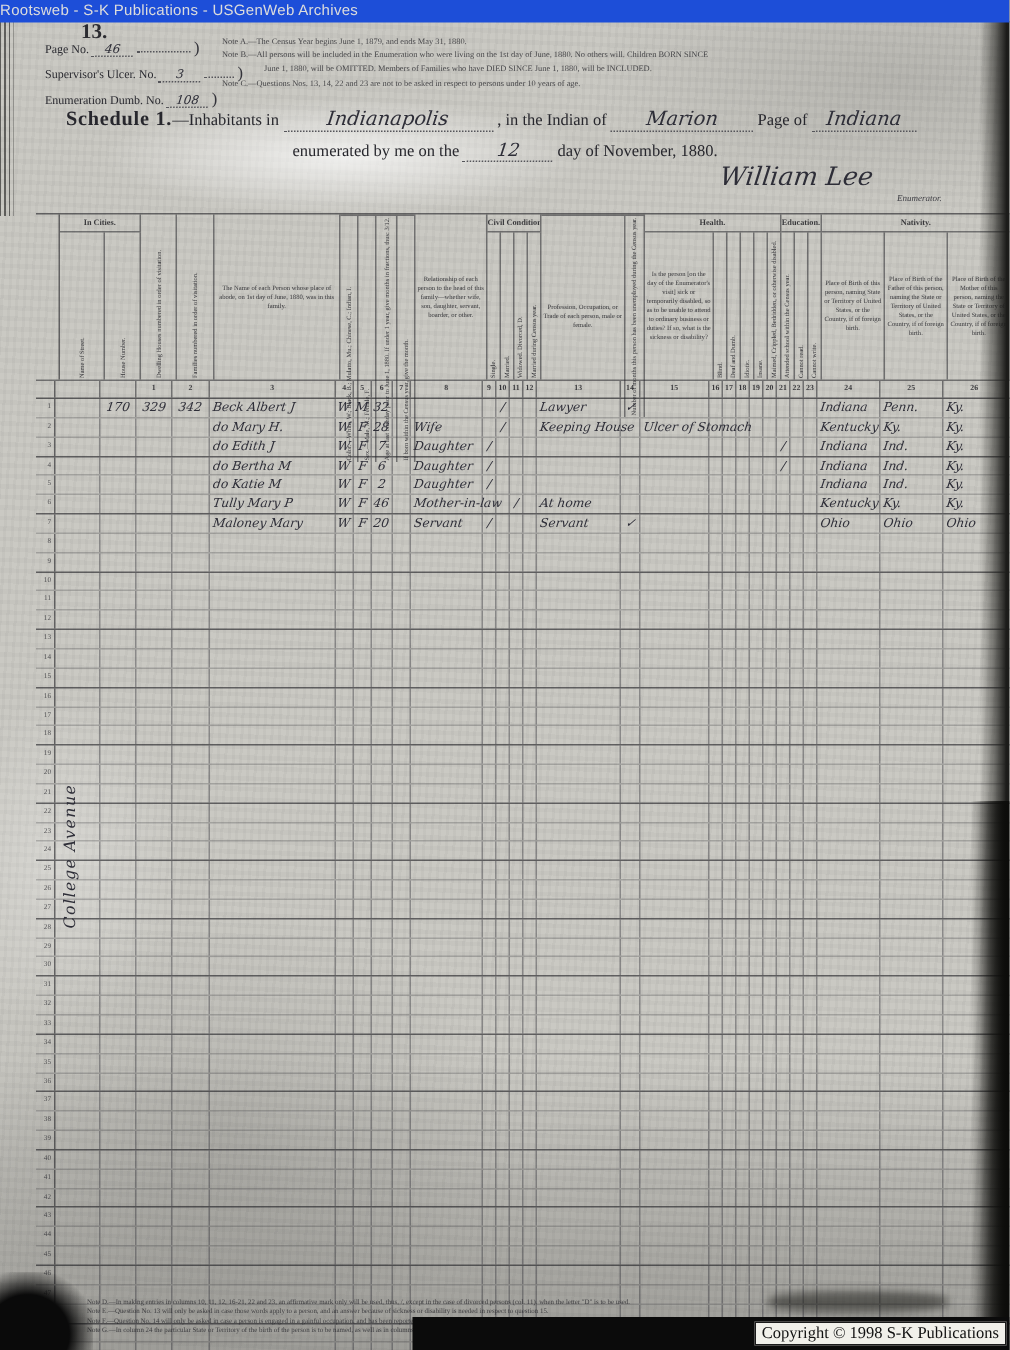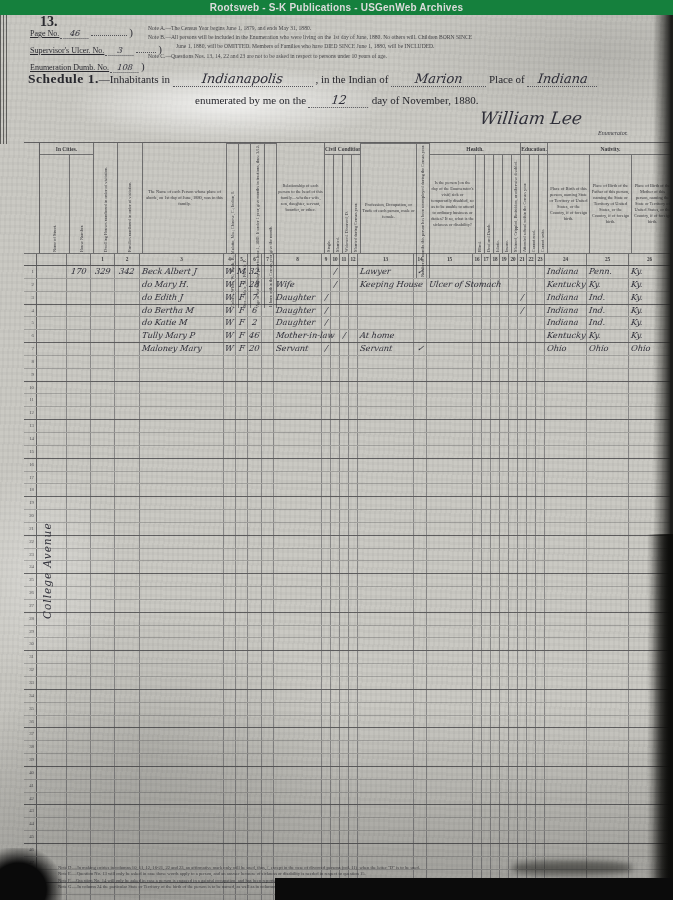--- a/index.html
+++ b/index.html
@@ -1,23 +1,23 @@
 <!DOCTYPE html>
 <html><head>
 <meta charset="utf-8">
 <style>
   html,body{margin:0;padding:0;}
   body{width:673px;height:900px;position:relative;overflow:hidden;background:#8a8a86;
        font-family:"Liberation Serif",serif;}
   #stage{position:absolute;inset:0;width:673px;height:900px;overflow:hidden;}
 
   
-  .banner{position:absolute;left:0;top:0;width:673px;height:15px;background:#15803d;
+  .banner{position:absolute;left:0;top:0;width:673px;height:15px;background:#1d4ed8;
           color:#dcdcdc;font-family:"Liberation Sans",sans-serif;font-size:10px;
-          text-align:center;line-height:15px;letter-spacing:.2px;z-index:30;font-weight:bold;}
+          line-height:15px;letter-spacing:.2px;z-index:30;}
 
   
   .paper{position:absolute;left:0;top:14px;width:673px;height:886px;background-color:#c8c7c1;
     background-image:
       radial-gradient(ellipse 230px 55px at 230px 90px, rgba(255,255,255,.75), rgba(255,255,255,0) 70%),
       radial-gradient(ellipse 120px 160px at 40px 560px, rgba(255,255,255,.25), rgba(255,255,255,0) 70%),
       radial-gradient(ellipse 300px 120px at 600px 40px, rgba(0,0,0,.10), rgba(0,0,0,0) 70%),
       radial-gradient(ellipse 260px 200px at 150px 740px, rgba(0,0,0,.10), rgba(0,0,0,0) 75%),
       linear-gradient(180deg, rgba(0,0,0,0) 78%, rgba(0,0,0,.16) 93%, rgba(0,0,0,.22) 100%),
       repeating-linear-gradient(93deg, rgba(0,0,0,.025) 0 2px, rgba(255,255,255,.02) 2px 5px),
@@ -32,38 +32,38 @@
   .bottom-bar{position:absolute;left:275px;bottom:0;width:398px;height:22px;background:#0b0b0b;}
   .bottom-blob{position:absolute;left:0;bottom:0;width:62px;height:52px;
       background:radial-gradient(ellipse at 30% 80%, #0a0a0a 45%, rgba(0,0,0,0) 75%);}
   .smudge{position:absolute;left:512px;top:847px;width:120px;height:14px;background:rgba(25,25,22,.55);
       filter:blur(3px);border-radius:40%;}
 
   .copyright{position:absolute;right:2px;bottom:3px;background:#f1f0ea;border:1px solid #1a1a1a;
       font-size:11px;padding:0 4px;line-height:14px;color:#111;z-index:31;}
 
   
-  .ink{color:#2a2a30;text-decoration:underline;}
-  .corner-mark{position:absolute;left:40px;top:0px;font-size:14px;font-weight:bold;color:#2b2b30;}
+  .ink{color:#2a2a30;}
+  .corner-mark{position:absolute;left:54px;top:0px;font-size:14px;font-weight:bold;color:#2b2b30;}
 
   
   .fields{position:absolute;left:30px;top:12px;width:150px;font-size:8px;color:#33333a;}
   .fieldline{height:17px;white-space:nowrap;}
   .dots{display:inline-block;border-bottom:1px dotted #55555a;min-width:28px;text-align:center;}
   .brace{font-size:11px;}
   .hand{font-family:"DejaVu Serif",serif;font-style:italic;color:#2e2e38;transform:skewX(-7deg);
         display:inline-block;}
 
   .notes{position:absolute;left:148px;top:10px;width:512px;font-size:5.6px;line-height:1.65;
         color:rgba(40,40,45,.82);}
   .notes .n-indent{padding-left:28px;}
 
   
   .sched{position:absolute;left:28px;top:57px;width:632px;font-size:11px;color:#27272d;white-space:nowrap;}
-  .sched .big{font-size:13.5px;font-weight:bold;letter-spacing:.5px;}
+  .sched .big{font-size:13.5px;font-weight:bold;letter-spacing:.5px;margin-left:16px;}
   .sched .blank{display:inline-block;border-bottom:1px dotted #55555a;text-align:center;}
   .sched .hand{font-size:13px;}
   .sched-l2{position:absolute;left:195px;top:79px;font-size:11px;color:#27272d;white-space:nowrap;}
   .signature{position:absolute;left:480px;top:94px;font-size:17px;}
   .enum-label{position:absolute;left:598px;top:116px;font-size:6px;font-style:italic;color:#3a3a40;}
 
   
   .census{position:absolute;left:24px;top:128px;font-family:"Liberation Serif",serif;}
   .thead{display:flex;align-items:stretch;height:110px;border-top:1px solid rgba(30,30,35,.6);}
   .hfull,.hgroup{box-sizing:border-box;}
@@ -158,21 +158,21 @@
       <div>Note B.—All persons will be included in the Enumeration who were living on the 1st day of June, 1880.  No others will.  Children BORN SINCE</div>
       <div class="n-indent">June 1, 1880, will be OMITTED.  Members of Families who have DIED SINCE June 1, 1880, will be INCLUDED.</div>
       <div>Note C.—Questions Nos. 13, 14, 22 and 23 are not to be asked in respect to persons under 10 years of age.</div>
     </div>
 
     <div class="sched">
       <span class="big">Schedule 1.</span><span>—Inhabitants in</span>
       <span class="blank" style="min-width:140px"><span class="hand">Indianapolis</span></span>
       <span>, in the Indian of</span>
       <span class="blank" style="min-width:95px"><span class="hand">Marion</span></span>
-      <span>Place of</span>
+      <span>Page of</span>
       <span class="blank" style="min-width:70px"><span class="hand">Indiana</span></span>
     </div>
     <div class="sched-l2">
       <span>enumerated by me on the</span>
       <span class="blank hand" style="display:inline-block;min-width:60px;border-bottom:1px dotted #55555a;text-align:center;font-size:12px">12</span>
       <span>day of November, 1880.</span>
     </div>
     <div class="signature hand">William Lee</div>
     <div class="enum-label">Enumerator.</div>
 
@@ -1903,14 +1903,15 @@
       <div>Note F.—Question No. 14 will only be asked in case a person is engaged in a gainful occupation, and has been reported in respect of col. 13.</div>
       <div>Note G.—In column 24 the particular State or Territory of the birth of the person is to be named, as well as in columns 25 and 26.</div>
     </div>
 
     <div class="left-edge"></div>
     <div class="right-edge"></div>
     <div class="right-edge-dark"></div>
     <div class="smudge"></div>
     <div class="bottom-blob"></div>
     <div class="bottom-bar"></div>
+    <div class="copyright">Copyright © 1998 S-K Publications</div>
   </div>
 </div>
 
 </body></html>

